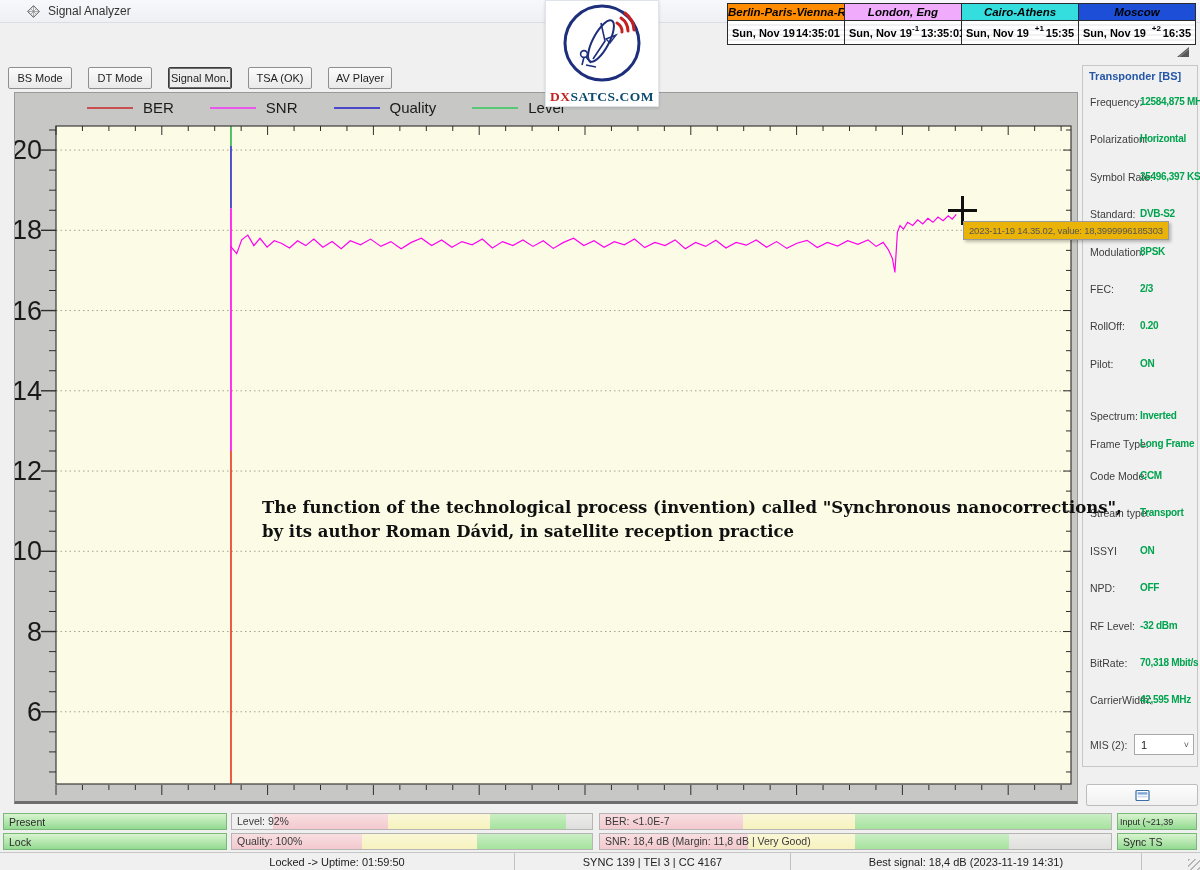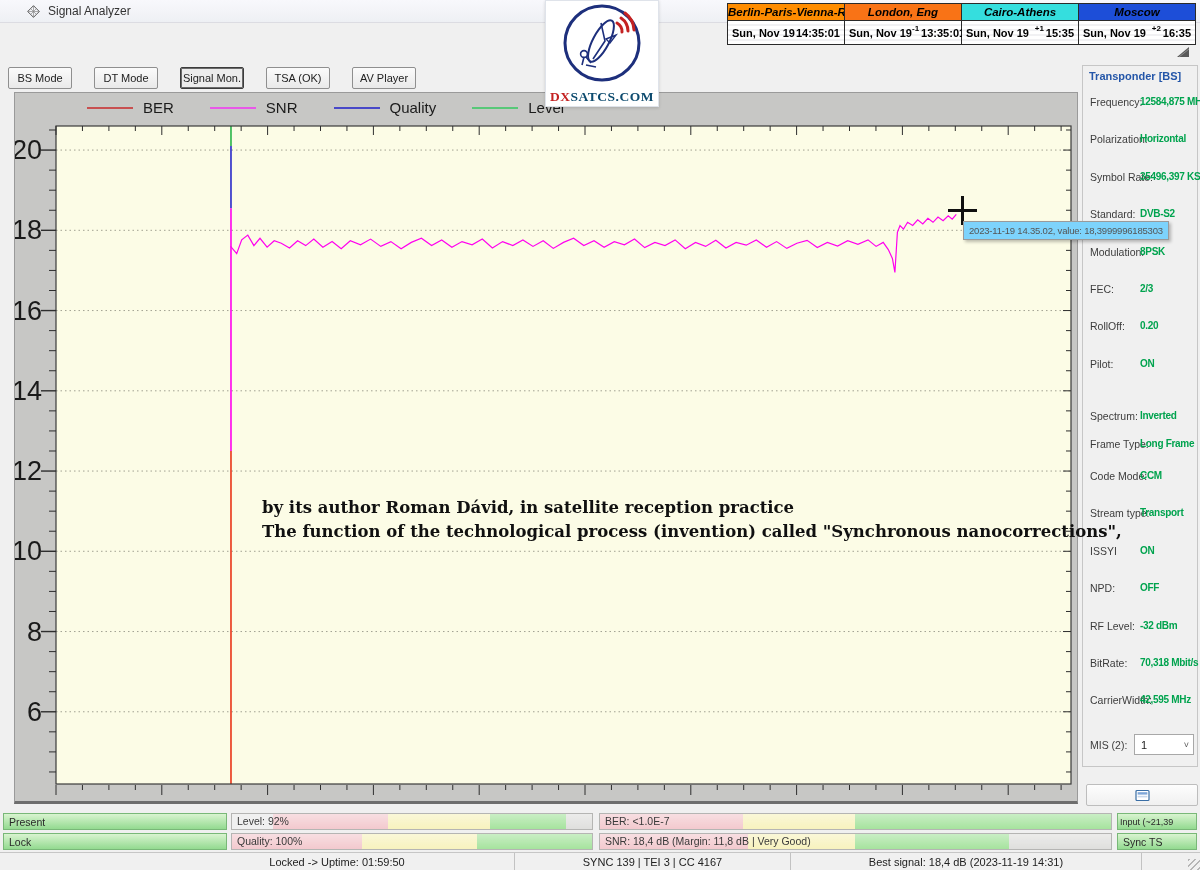--- a/index.html
+++ b/index.html
@@ -10,21 +10,21 @@
             background:linear-gradient(#f8f8fc,#eef0f4);border-bottom:1px solid #dcdce2;
             display:flex;align-items:center;}
   #titlebar .wicon{margin-left:27px;margin-right:8px;display:inline-flex;}
   #titlebar .wtitle{font-size:12px;color:#333;}
   
   #infoband{position:absolute;left:0;top:23px;width:1200px;height:40px;background:#fcfcfc;
             border-bottom:1px solid #c9c9c9;}
   .tuner-title{position:absolute;left:10px;top:4px;font-size:13px;font-weight:bold;color:#1433cc;}
   .tuner-sub{position:absolute;left:28px;top:23px;font-size:11px;color:#1c1c1c;}
   
-  #tabbar{position:absolute;left:8px;top:67px;display:flex;gap:22px;}
+  #tabbar{position:absolute;left:8px;top:67px;display:flex;gap:16px;}
   .tab{width:62px;height:20px;line-height:20px;text-align:center;font-size:11px;color:#222;
        background:linear-gradient(#fbfbfb,#e9e9e9);border:1px solid #8f8f8f;border-radius:2px;cursor:pointer;}
   .tab.active{border:1px solid #3c3c3c;box-shadow:inset 0 0 0 1px #6b6b6b;background:#ececec;}
   
   #clockpanel{position:absolute;left:727px;top:3px;display:flex;border:1px solid #2a2a2a;}
   .clock-cell{width:116px;border-right:1px solid #2a2a2a;}
   .clock-cell:last-child{border-right:none;}
   .clock-header{height:16px;line-height:16px;text-align:center;font-size:11.5px;font-weight:bold;
                 font-style:italic;color:#000;border-bottom:1px solid #2a2a2a;white-space:nowrap;overflow:hidden;}
   .clock-body{height:23px;background:repeating-linear-gradient(#ffffff 0 3px,#f1f1f3 3px 5px);
@@ -42,21 +42,21 @@
   
   #chartpanel{position:absolute;left:14px;top:92px;width:1062px;height:708px;background:#c7c7c5;
               border:1px solid #9a9a9a;border-bottom:3px solid #6e6e6e;}
   #legend{position:absolute;left:72px;top:6px;display:flex;align-items:center;gap:36px;z-index:3;}
   .legitem{display:flex;align-items:center;}
   .legswatch{width:46px;height:2px;margin-right:10px;}
   .leglabel{font-size:15px;color:#1b1b1b;}
   #chartsvg{position:absolute;left:0;top:0;}
   #annotation{position:absolute;left:262px;top:496px;z-index:5;font-family:"DejaVu Serif",serif;
               font-weight:bold;font-size:16.5px;line-height:23.5px;color:#101010;white-space:nowrap;}
-  #tooltip{position:absolute;left:963px;top:221px;z-index:20;background:#7dd3fc;border:1px solid #9a9a9a;
+  #tooltip{position:absolute;left:963px;top:221px;z-index:20;background:#eab308;border:1px solid #9a9a9a;
            box-shadow:2px 2px 3px rgba(0,0,0,.25);font-size:9.5px;letter-spacing:-.2px;color:#555;
            padding:3px 5px;white-space:nowrap;}
   .cross-h{position:absolute;left:948px;top:209px;width:29px;height:3px;background:#101010;z-index:19;}
   .cross-v{position:absolute;left:961px;top:196px;width:3px;height:29px;background:#101010;z-index:19;}
   
   #tpanel{position:absolute;left:1082px;top:65px;width:114px;height:700px;border:1px solid #c6c6c6;background:#f0f0f0;}
   #tpanel .ptitle{position:absolute;left:6px;top:4px;font-size:11px;font-weight:bold;color:#2456a8;}
   .trow{position:absolute;left:0;width:114px;height:14px;}
   .trow .tlabel{position:absolute;left:7px;font-size:10.5px;color:#3c3c3c;white-space:nowrap;}
   .trow .tvalue{position:absolute;left:57px;font-size:10px;font-weight:bold;color:#00a34e;
@@ -99,21 +99,21 @@
 
   <div id="clockpanel">
       <div class="clock-cell">
         <div class="clock-header" style="background: rgb(255, 140, 0);">Berlin-Paris-Vienna-Roma</div>
         <div class="clock-body">
           <span class="clock-date">Sun, Nov 19</span>
           <span class="clock-time">14:35:01</span>
         </div>
       </div>
       <div class="clock-cell">
-        <div class="clock-header" style="background: #f97316;">London, Eng</div>
+        <div class="clock-header" style="background: #f0abfc;">London, Eng</div>
         <div class="clock-body">
           <span class="clock-date">Sun, Nov 19</span>
           <span class="clock-off">-1</span>
           <span class="clock-time">13:35:01</span>
         </div>
       </div>
       <div class="clock-cell">
         <div class="clock-header" style="background: rgb(53, 222, 222);">Cairo-Athens</div>
         <div class="clock-body">
           <span class="clock-date">Sun, Nov 19</span>
@@ -344,22 +344,22 @@
         <line x1="993.1999999999999" y1="33" x2="993.1999999999999" y2="42" stroke="#2e2e2e" stroke-width="1"></line>
         <line x1="993.1999999999999" y1="692" x2="993.1999999999999" y2="702" stroke="#2e2e2e" stroke-width="1"></line>
         <line x1="1019.65" y1="33" x2="1019.65" y2="38" stroke="#2e2e2e" stroke-width="1"></line>
         <line x1="1019.65" y1="692" x2="1019.65" y2="697" stroke="#2e2e2e" stroke-width="1"></line>
         <line x1="1046.1" y1="33" x2="1046.1" y2="38" stroke="#2e2e2e" stroke-width="1"></line>
         <line x1="1046.1" y1="692" x2="1046.1" y2="697" stroke="#2e2e2e" stroke-width="1"></line>
       </svg>
   </div>
 
   <div id="annotation">
+    <div>The function of the technological process (invention) called "Synchronous nanocorrections",</div>
     <div>by its author Roman Dávid, in satellite reception practice</div>
-    <div>The function of the technological process (invention) called "Synchronous nanocorrections",</div>
   </div>
 
   <div id="tooltip">2023-11-19 14.35.02, value: 18,3999996185303</div>
   <div class="cross-h"></div>
   <div class="cross-v"></div>
 
   <div id="tpanel">
     <div class="ptitle">Transponder [BS]</div>
     <div id="trows">
         <div class="trow" style="top: 30px;">

